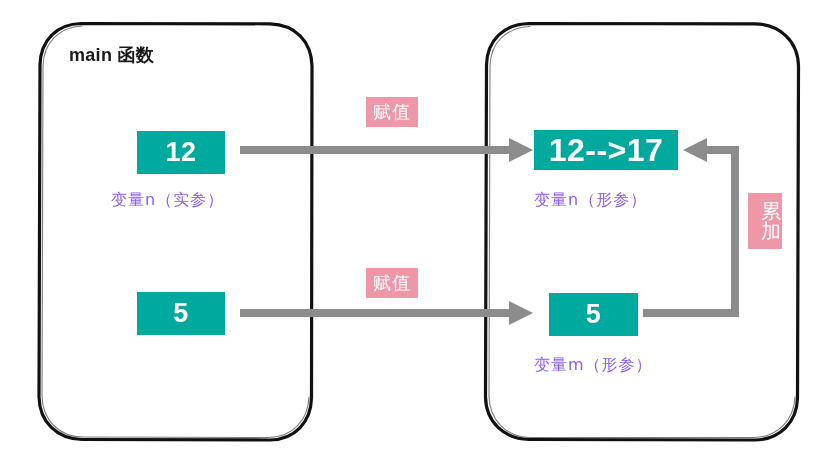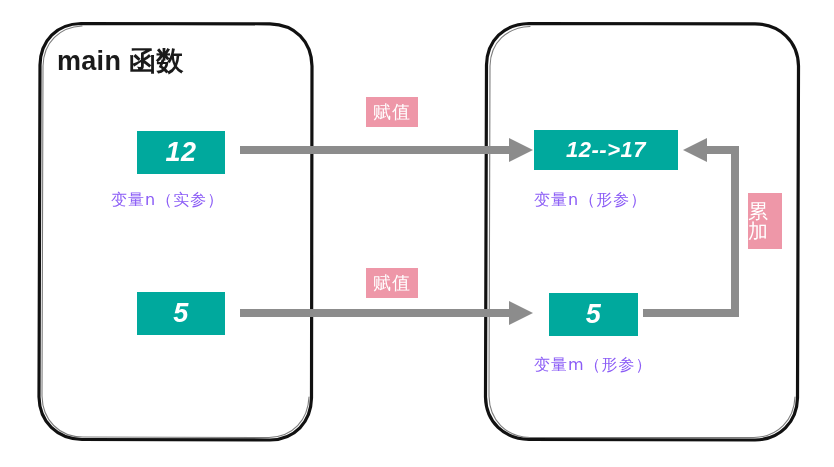--- a/index.html
+++ b/index.html
@@ -27,23 +27,23 @@
   }
   .panel-svg {
     position: absolute;
     inset: 0;
     width: 100%;
     height: 100%;
     overflow: visible;
   }
   .panel-title {
     position: absolute;
-    left: 20px;
+    left: 32px;
     top: 22px;
-    font-size: 27px;
+    font-size: 18px;
     font-weight: bold;
     color: #1a1a1a;
     letter-spacing: 0.3px;
     white-space: nowrap;
   }
 
   #panel-main  { left: 37px;  top: 21px; width: 277px; height: 421px; }
   #panel-add   { left: 483px; top: 21px; width: 318px; height: 421px; }
 
   
@@ -51,25 +51,24 @@
     position: absolute;
     background: #00a99d;
     color: #ffffff;
     font-size: 27px;
     font-weight: bold;
     display: flex;
     align-items: center;
     justify-content: center;
     letter-spacing: 0.5px;
     line-height: 1;
-    font-style: italic;
   }
   #box-main-n { left: 137px; top: 131px; width: 88px; height: 43px; }
   #box-main-m { left: 137px; top: 292px; width: 88px; height: 43px; }
-  #box-add-n  { left: 534px; top: 130px; width: 144px; height: 40px; font-size: 22px; }
+  #box-add-n  { left: 534px; top: 130px; width: 144px; height: 40px; font-size: 32px; }
   #box-add-m  { left: 549px; top: 293px; width: 89px; height: 43px; }
 
   
   .caption {
     position: absolute;
     font-family: "DejaVu Sans", "Liberation Sans", sans-serif;
     font-size: 16px;
     color: #8b5cf6;
     white-space: nowrap;
     letter-spacing: 1px;
@@ -84,20 +83,21 @@
     position: absolute;
     background: #ee97a8;
     color: #ffffff;
     font-size: 18px;
     display: flex;
     align-items: center;
     justify-content: center;
     letter-spacing: 1px;
     line-height: 1;
     font-family: "DejaVu Sans", "Liberation Sans", sans-serif;
+    text-align: right;
   }
   #tag-assign-top    { left: 366px; top: 97px;  width: 52px; height: 30px; }
   #tag-assign-bottom { left: 366px; top: 268px; width: 52px; height: 30px; }
   #tag-accumulate    { left: 748px; top: 193px; width: 34px; height: 56px; font-size: 20px; }
 
   
   #arrows {
     position: absolute;
     left: 0; top: 0;
     width: 834px;

